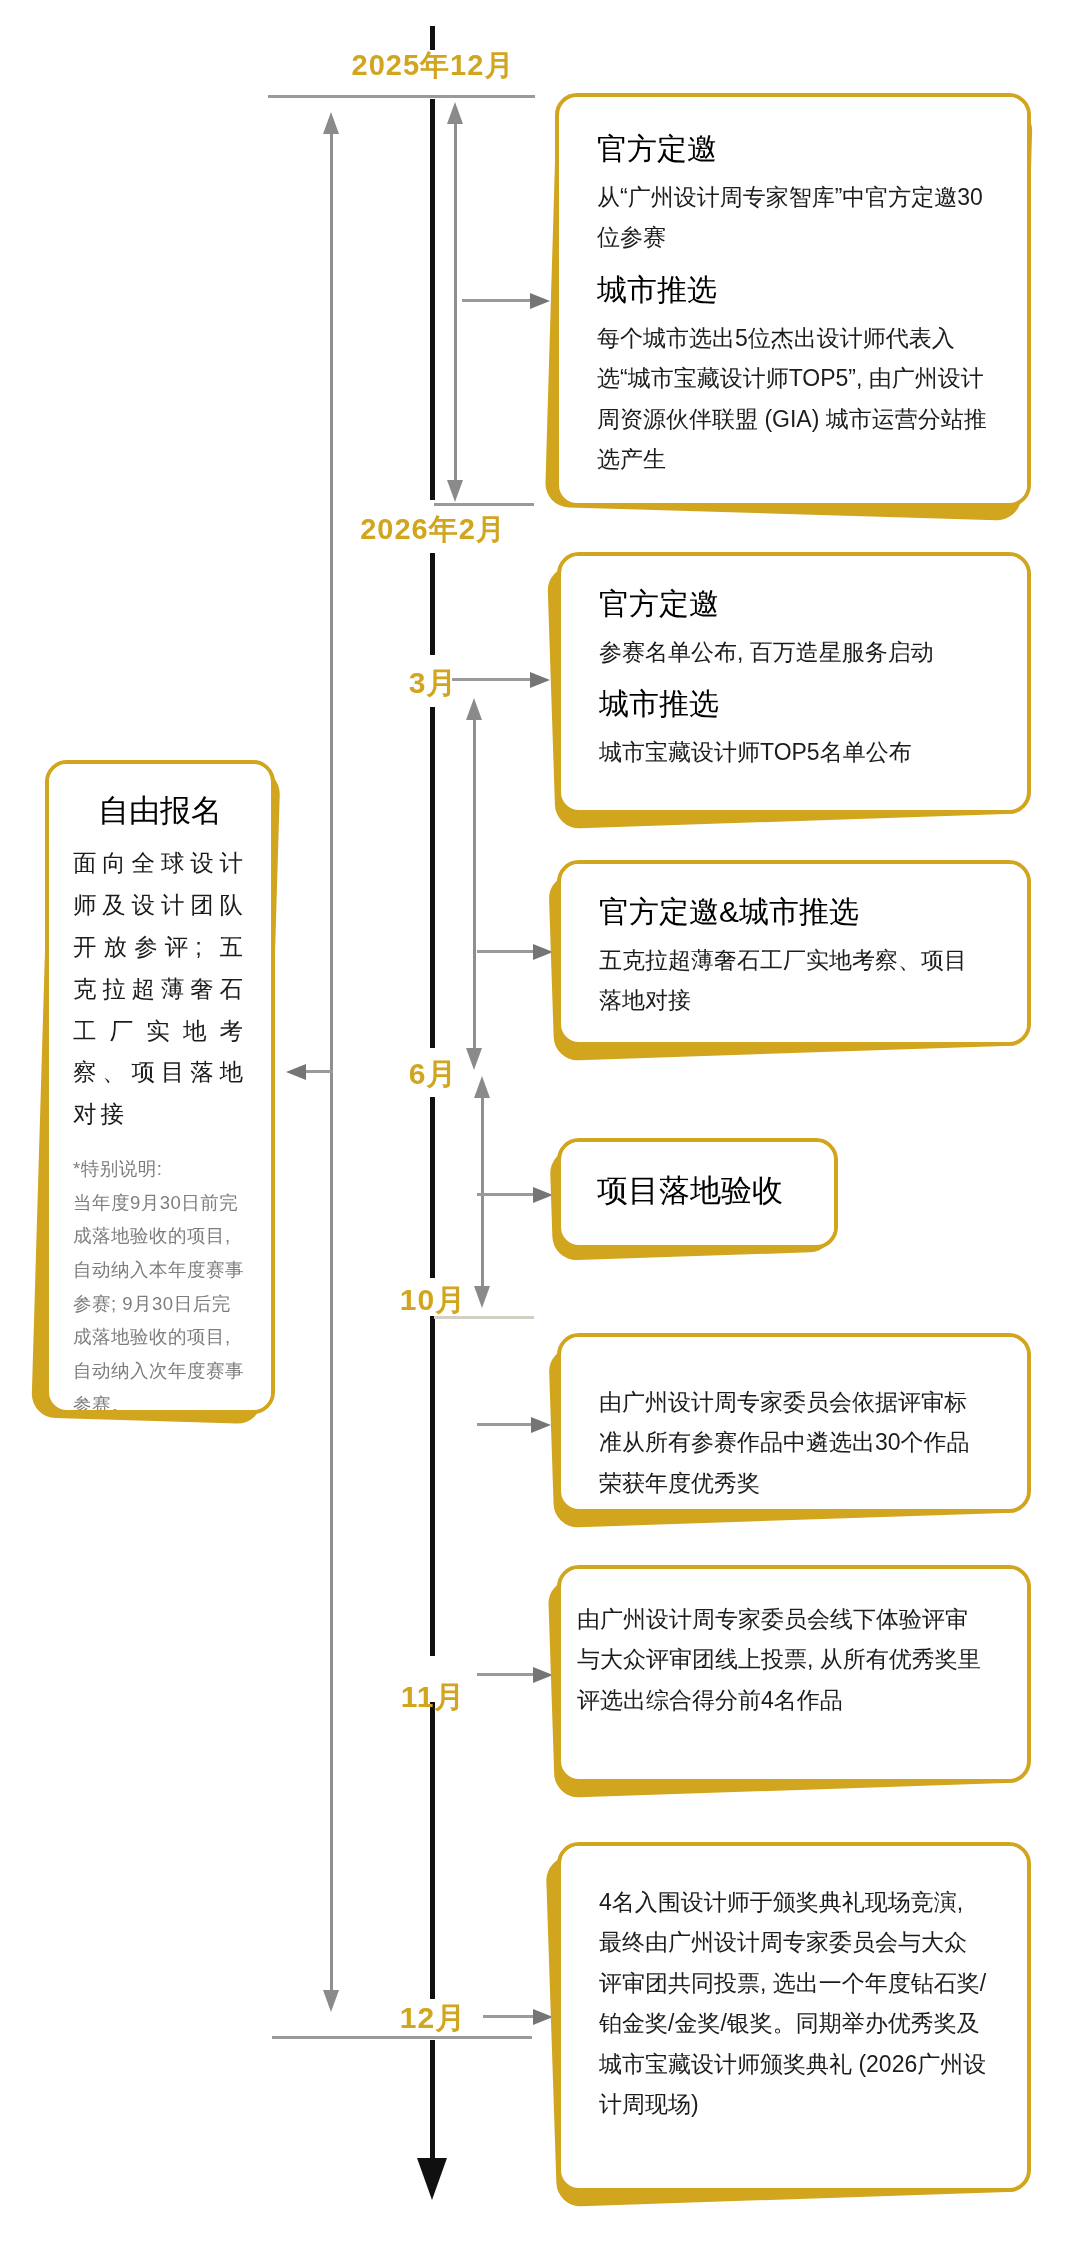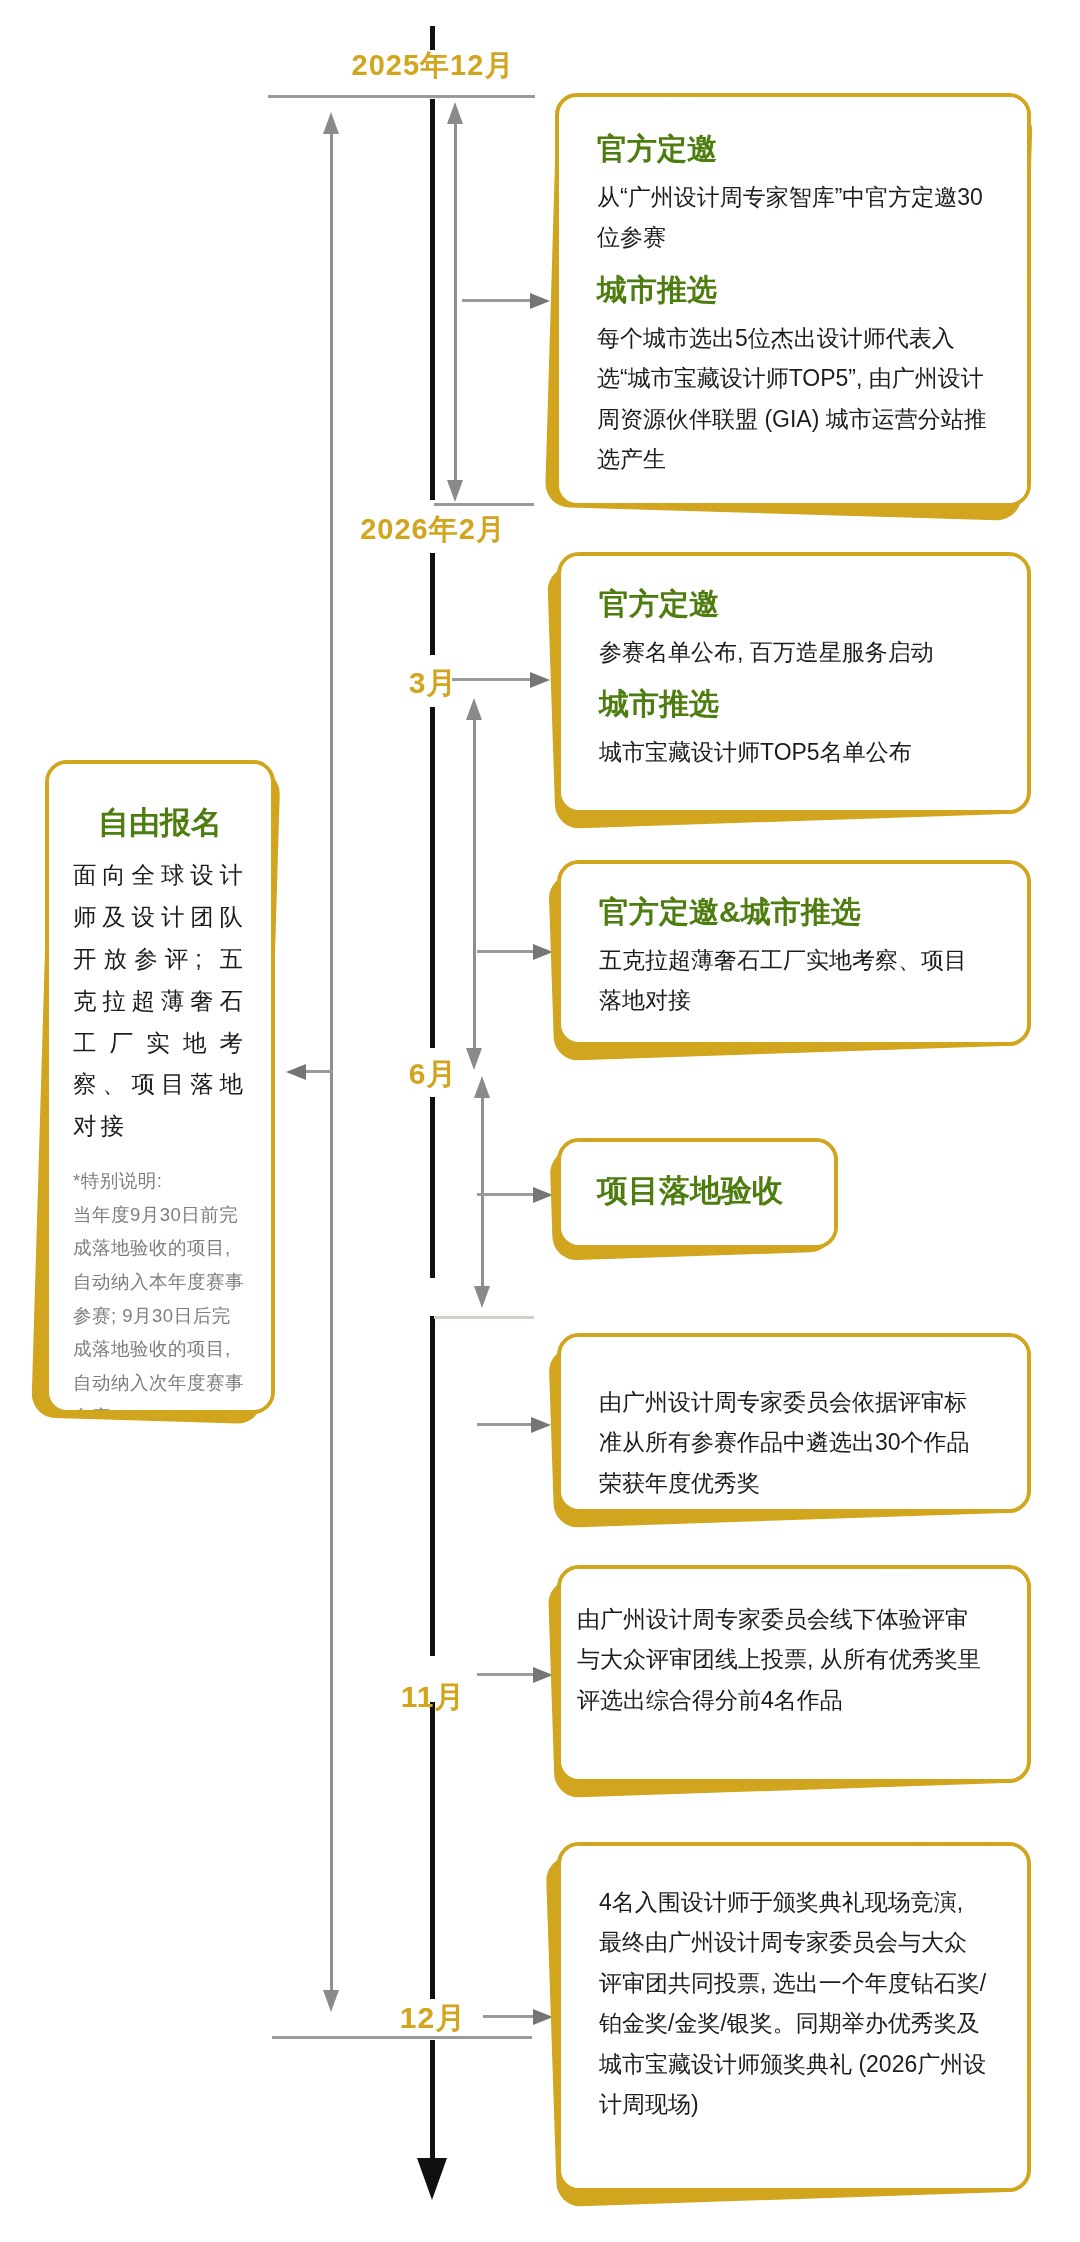--- a/index.html
+++ b/index.html
@@ -19,26 +19,26 @@
 
   .month{position:absolute;width:300px;text-align:center;font-weight:bold;color:#d2a51e;font-size:30px;letter-spacing:1px;}
   .month.year{font-size:29px;}
 
   
   .card{position:absolute;background:#ffffff;border:4px solid #d2a51e;border-radius:22px;box-sizing:border-box;z-index:2;}
   .card::before{content:"";position:absolute;z-index:-1;left:-4px;top:-4px;right:-4px;bottom:-4px;background:#d2a51e;border-radius:24px;}
   .card.tilt-ccw::before{transform:rotate(-1.9deg) translate(-6px,7px);}
   .card.tilt-cw::before{transform:rotate(1.7deg) translate(-4px,7px);}
   .card-inner{position:relative;z-index:1;background:#ffffff;border-radius:18px;width:100%;height:100%;box-sizing:border-box;padding:30px 38px;overflow:hidden;}
-  .card h3{margin:0 0 10px 0;font-size:30px;line-height:1.2;color:#4d7c0f;font-weight:bold;}
+  .card h3{margin:0 0 10px 0;font-size:30px;line-height:1.2;color:#000000;font-weight:normal;}
   .card p{margin:0 0 14px 0;font-size:23px;line-height:1.76;color:#1c1c1c;}
   .card p:last-child{margin-bottom:0;}
 
   
-  #card-free .card-inner{padding:40px 24px;}
+  #card-free .card-inner{padding:28px 24px;}
   #card-free h3{text-align:center;font-size:31px;margin-bottom:14px;}
   #card-free p.body{font-size:23.5px;line-height:1.78;letter-spacing:4px;text-align:justify;margin-bottom:16px;}
   #card-free .note{font-size:18.5px;line-height:1.82;color:#7d7d7d;letter-spacing:0.5px;}
   #card-free .note .note-title{display:block;}
 
   #card-acceptance h3{margin:0;font-size:31px;}
 </style>
 </head>
 <body>
 
@@ -96,20 +96,21 @@
   <div class="hline" style="left:483px;top:2015px;width:50px;"></div>
   <div class="ah-right" style="left:533px;top:2009px;"></div>
 
   <div class="hline" style="left:304px;top:1070px;width:29px;"></div>
   <div class="ah-left" style="left:286px;top:1064px;"></div>
 
   <div class="month year" style="left:283px;top:46px;text-align:center;">2025年12月</div>
   <div class="month year" style="left:283px;top:510px;">2026年2月</div>
   <div class="month" style="left:283px;top:663px;">3月</div>
   <div class="month" style="left:283px;top:1054px;">6月</div>
+  <div class="month" style="left:283px;top:1280px;">10月</div>
   <div class="month" style="left:283px;top:1658px;margin-top:19px;">11月</div>
   <div class="month" style="left:283px;top:1998px;">12月</div>
 
   <div class="card tilt-cw" id="card-free" style="left:45px;top:760px;width:230px;height:654px;">
     <div class="card-inner">
       <h3>自由报名</h3>
       <p class="body">面向全球设计师及设计团队开放参评; 五克拉超薄奢石工厂实地考察、项目落地对接</p>
       <div class="note">
         <span class="note-title">*特别说明:</span>
         <span>当年度9月30日前完成落地验收的项目, 自动纳入本年度赛事参赛; 9月30日后完成落地验收的项目, 自动纳入次年度赛事参赛。</span>

